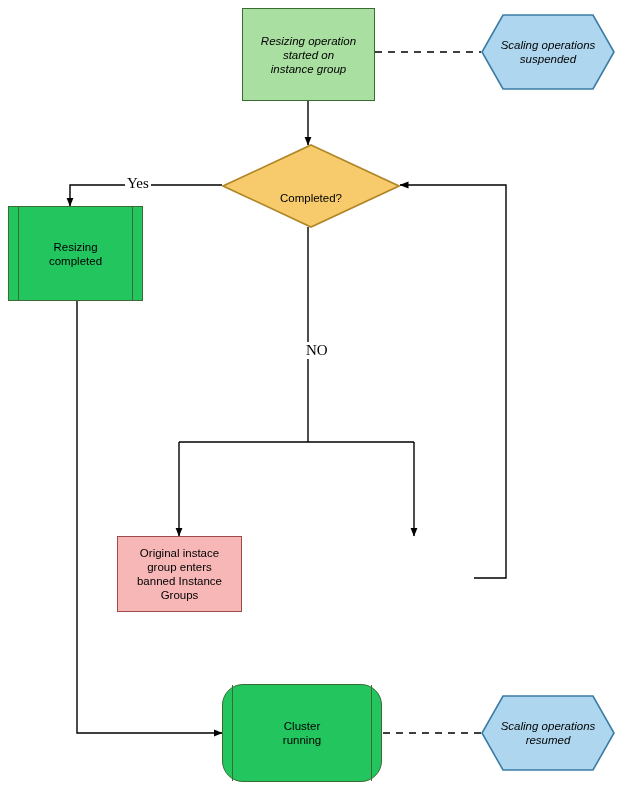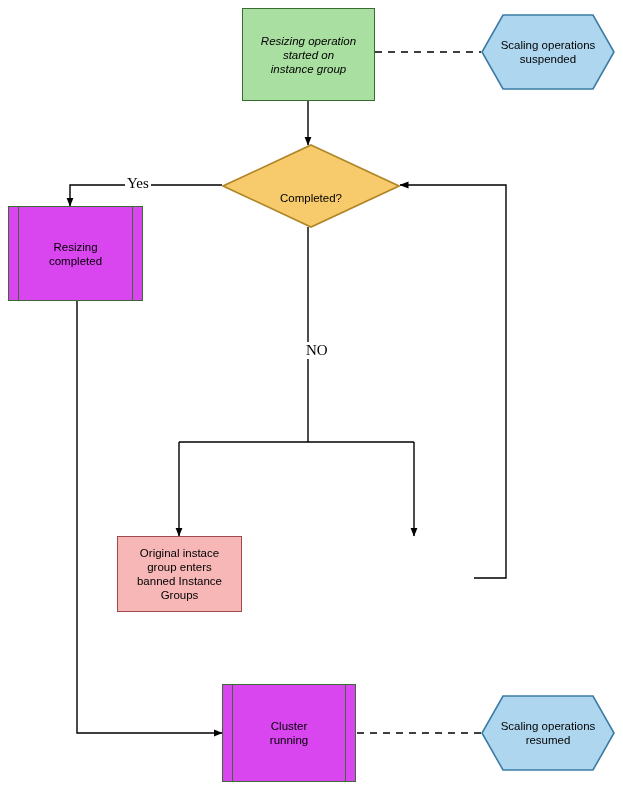--- a/index.html
+++ b/index.html
@@ -35,21 +35,21 @@
   .box {
     background: #a9dfa0;
     border: 1.3px solid #3a6b33;
   }
   .box-red {
     background: #f7b7b7;
     border: 1.3px solid #9e4a4a;
   }
   
   .proc {
-    background: #d946ef;
+    background: #22c55e;
     border: 1.3px solid #3a6b33;
     justify-content: center;
   }
   .proc::before, .proc::after {
     content: "";
     position: absolute;
     top: 0;
     bottom: 0;
     width: 0;
     border-left: 1.3px solid #3a6b33;
@@ -77,20 +77,21 @@
     background: transparent;
     border: none;
   }
   .hex .hshape {
     position: absolute;
     left: 0; top: 0; right: 0; bottom: 0;
   }
   .hex .label {
     position: relative;
     z-index: 2;
+    font-style: italic;
   }
 
   svg.edges {
     position: absolute;
     left: 0;
     top: 0;
     width: 623px;
     height: 792px;
     overflow: visible;
   }
@@ -167,21 +168,21 @@
   </div>
 
   <div class="node box-red" style="left:117px; top:536px; width:125px; height:76px;">
     <span class="label">Original instace
 group enters
 banned Instance
 Groups</span>
   </div>
 
 
-  <div class="node proc" style="left:222px; top:684px; width:134px; height:98px;">
+  <div class="node proc" style="left:222px; top:684px; width:160px; height:98px;border-radius:21px;">
     <span class="label">Cluster
 running</span>
   </div>
 
   <div class="node hex" style="left:481px; top:695px; width:134px; height:76px;">
     <svg class="hshape" viewBox="0 0 134 76" preserveAspectRatio="none">
       <polygon points="22,1 112,1 133,38 112,75 22,75 1,38" fill="#aed6ef" stroke="#3b7ca5" stroke-width="1.6"></polygon>
     </svg>
     <span class="label">Scaling operations
 resumed</span>

